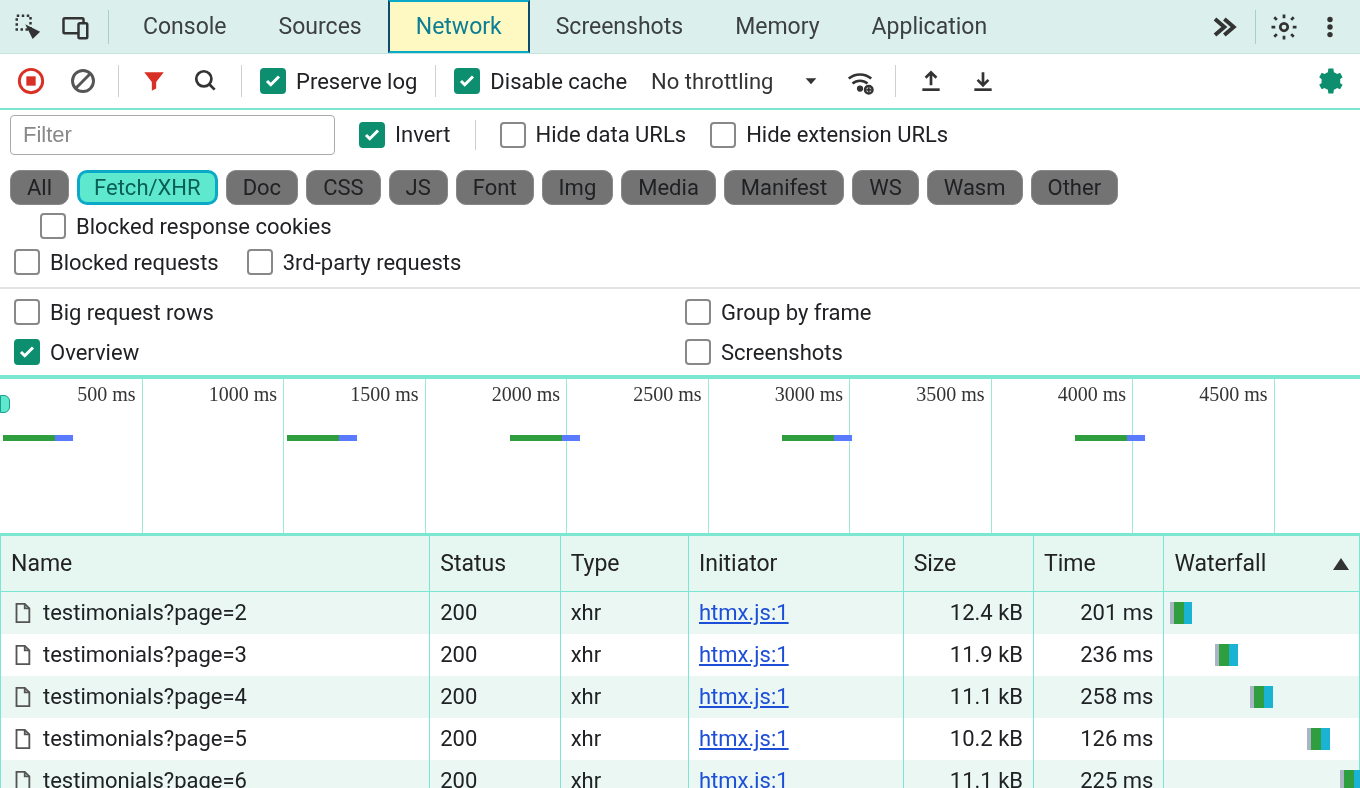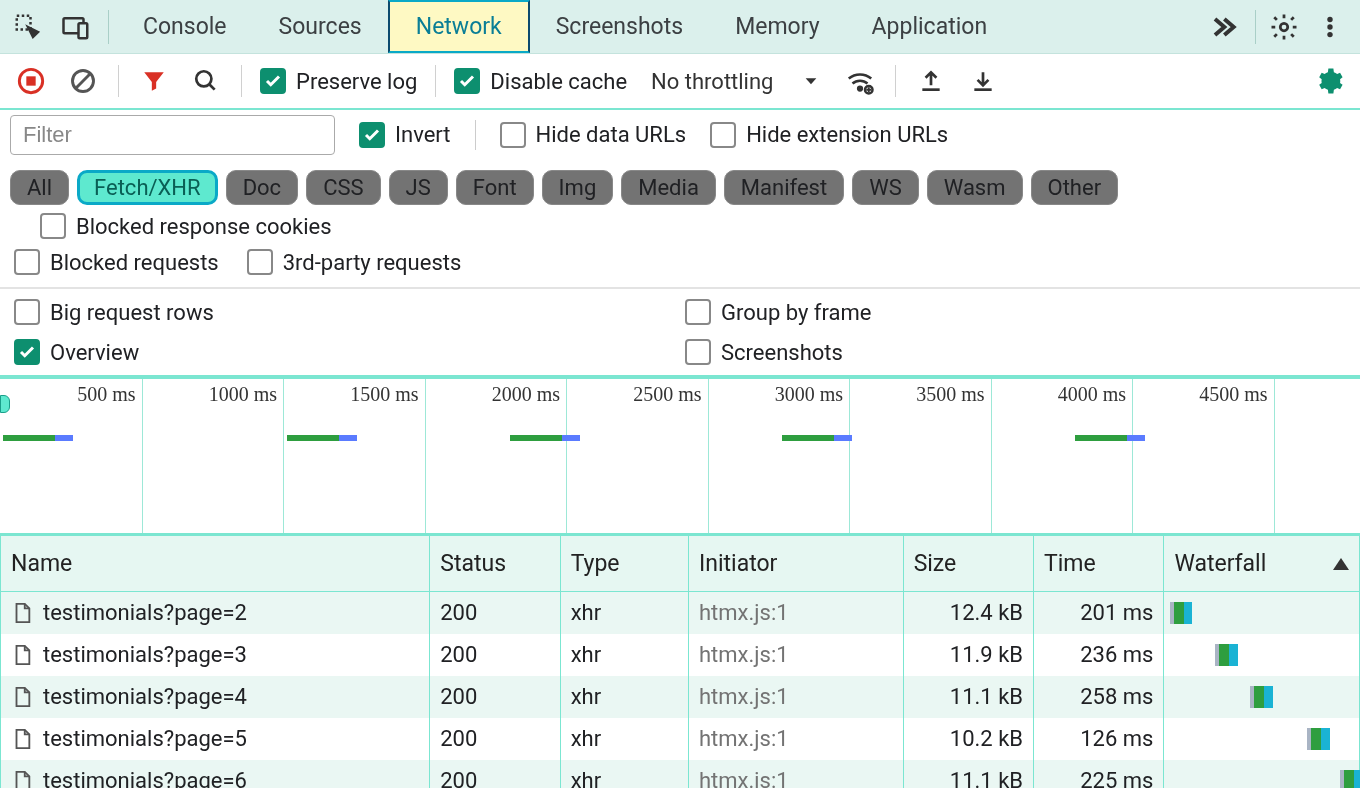--- a/index.html
+++ b/index.html
@@ -56,21 +56,21 @@
 .ovmarker { position:absolute; left:0; top:16px; width:10px; height:18px; border-radius:0 6px 6px 0; background:#5ee9cf; border:1px solid #1a9f8a; }
 
 
 .reqtable { width:100%; border-collapse:collapse; }
 .reqtable th { text-align:left; font-weight:400; padding:14px 10px; background:#e6f7f2; border:1px solid #7be6d1; color:#222; font-size:23px; }
 .reqtable td { padding:8px 10px; border-left:1px solid #7be6d1; border-right:1px solid #7be6d1; font-size:22px; height:42px; vertical-align:middle; }
 .reqtable tbody tr:nth-child(odd) { background:#eaf7f3; }
 .reqtable tbody tr:nth-child(even) { background:#fff; }
 .namecell { display:flex; align-items:center; gap:10px; }
 .fileicon { width:22px; height:22px; }
-.linkish { color:#737373; cursor:pointer; }
+.linkish { text-decoration: underline; color:#1d4ed8; cursor:pointer; }
 .right { text-align:right; padding-right:14px; }
 .wfcell { position:relative; }
 .wfbar { position:absolute; top:50%; transform:translateY(-50%); height:22px; display:flex; }
 .wfbar .q { width:4px; background:#a9b4c4; }
 .wfbar .g2 { background:#2e9e3f; }
 .wfbar .b2 { background:#1ab3d4; }
 .th-wf { position:relative; width:195px; }
 .sort-tri { position:absolute; right:10px; top:50%; transform:translateY(-50%); width:0; height:0; border-left:8px solid transparent; border-right:8px solid transparent; border-bottom:12px solid #333; }
 
 svg { display:block; }

